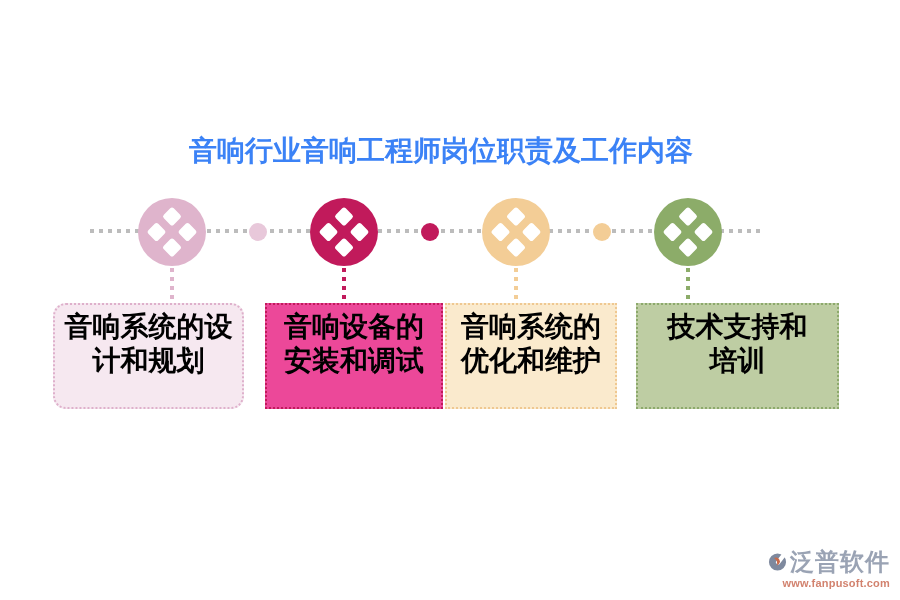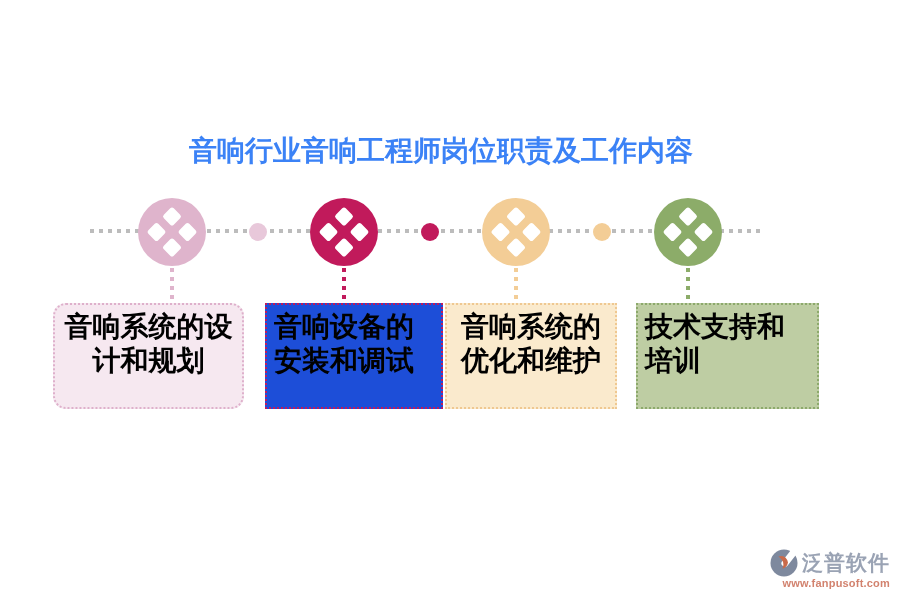--- a/index.html
+++ b/index.html
@@ -35,27 +35,27 @@
   .v3{left:514px;background:repeating-linear-gradient(180deg,#F3CD96 0 4px,transparent 4px 9px);}
   .v4{left:686px;background:repeating-linear-gradient(180deg,#8CAC69 0 4px,transparent 4px 9px);}
   
   .box{
     position:absolute;top:303px;height:106px;box-sizing:border-box;
     border:2px dotted;padding:5px 7px;
     font-size:28px;line-height:34px;font-weight:bold;color:#000;
     white-space:pre-line;
   }
   .b1{left:53px;width:191px;background:#F6E8F0;border-color:#DEB0CB;text-align:center;border-radius:13px;}
-  .b2{left:265px;width:178px;background:#1d4ed8;border-color:#C11A5B;text-align:left;}
+  .b2{left:265px;width:178px;background:#ec4899;border-color:#C11A5B;text-align:center;}
   .b3{left:445px;width:172px;background:#FAEACD;border-color:#EFC891;text-align:center;}
-  .b4{left:636px;width:183px;background:#BECDA3;border-color:#8CA96B;text-align:left;}
+  .b4{left:636px;width:203px;background:#BECDA3;border-color:#8CA96B;text-align:center;}
   
   .watermark{position:absolute;right:10px;bottom:11px;width:122px;}
   .wm-row{display:flex;align-items:center;justify-content:flex-end;gap:3px;}
-  .wm-brand{font-size:21px;font-weight:bold;color:#9AA3B4;letter-spacing:1px;white-space:nowrap;}
+  .wm-brand{font-size:24px;font-weight:bold;color:#9AA3B4;letter-spacing:1px;white-space:nowrap;}
   .wm-url{font-size:11px;font-weight:bold;color:#D2826E;text-align:right;letter-spacing:0.2px;margin-top:-1px;}
 </style>
 </head>
 <body>
 
 <div class="canvas">
 
   <div class="title">音响行业音响工程师岗位职责及工作内容</div>
 
   <div class="hline"></div>

